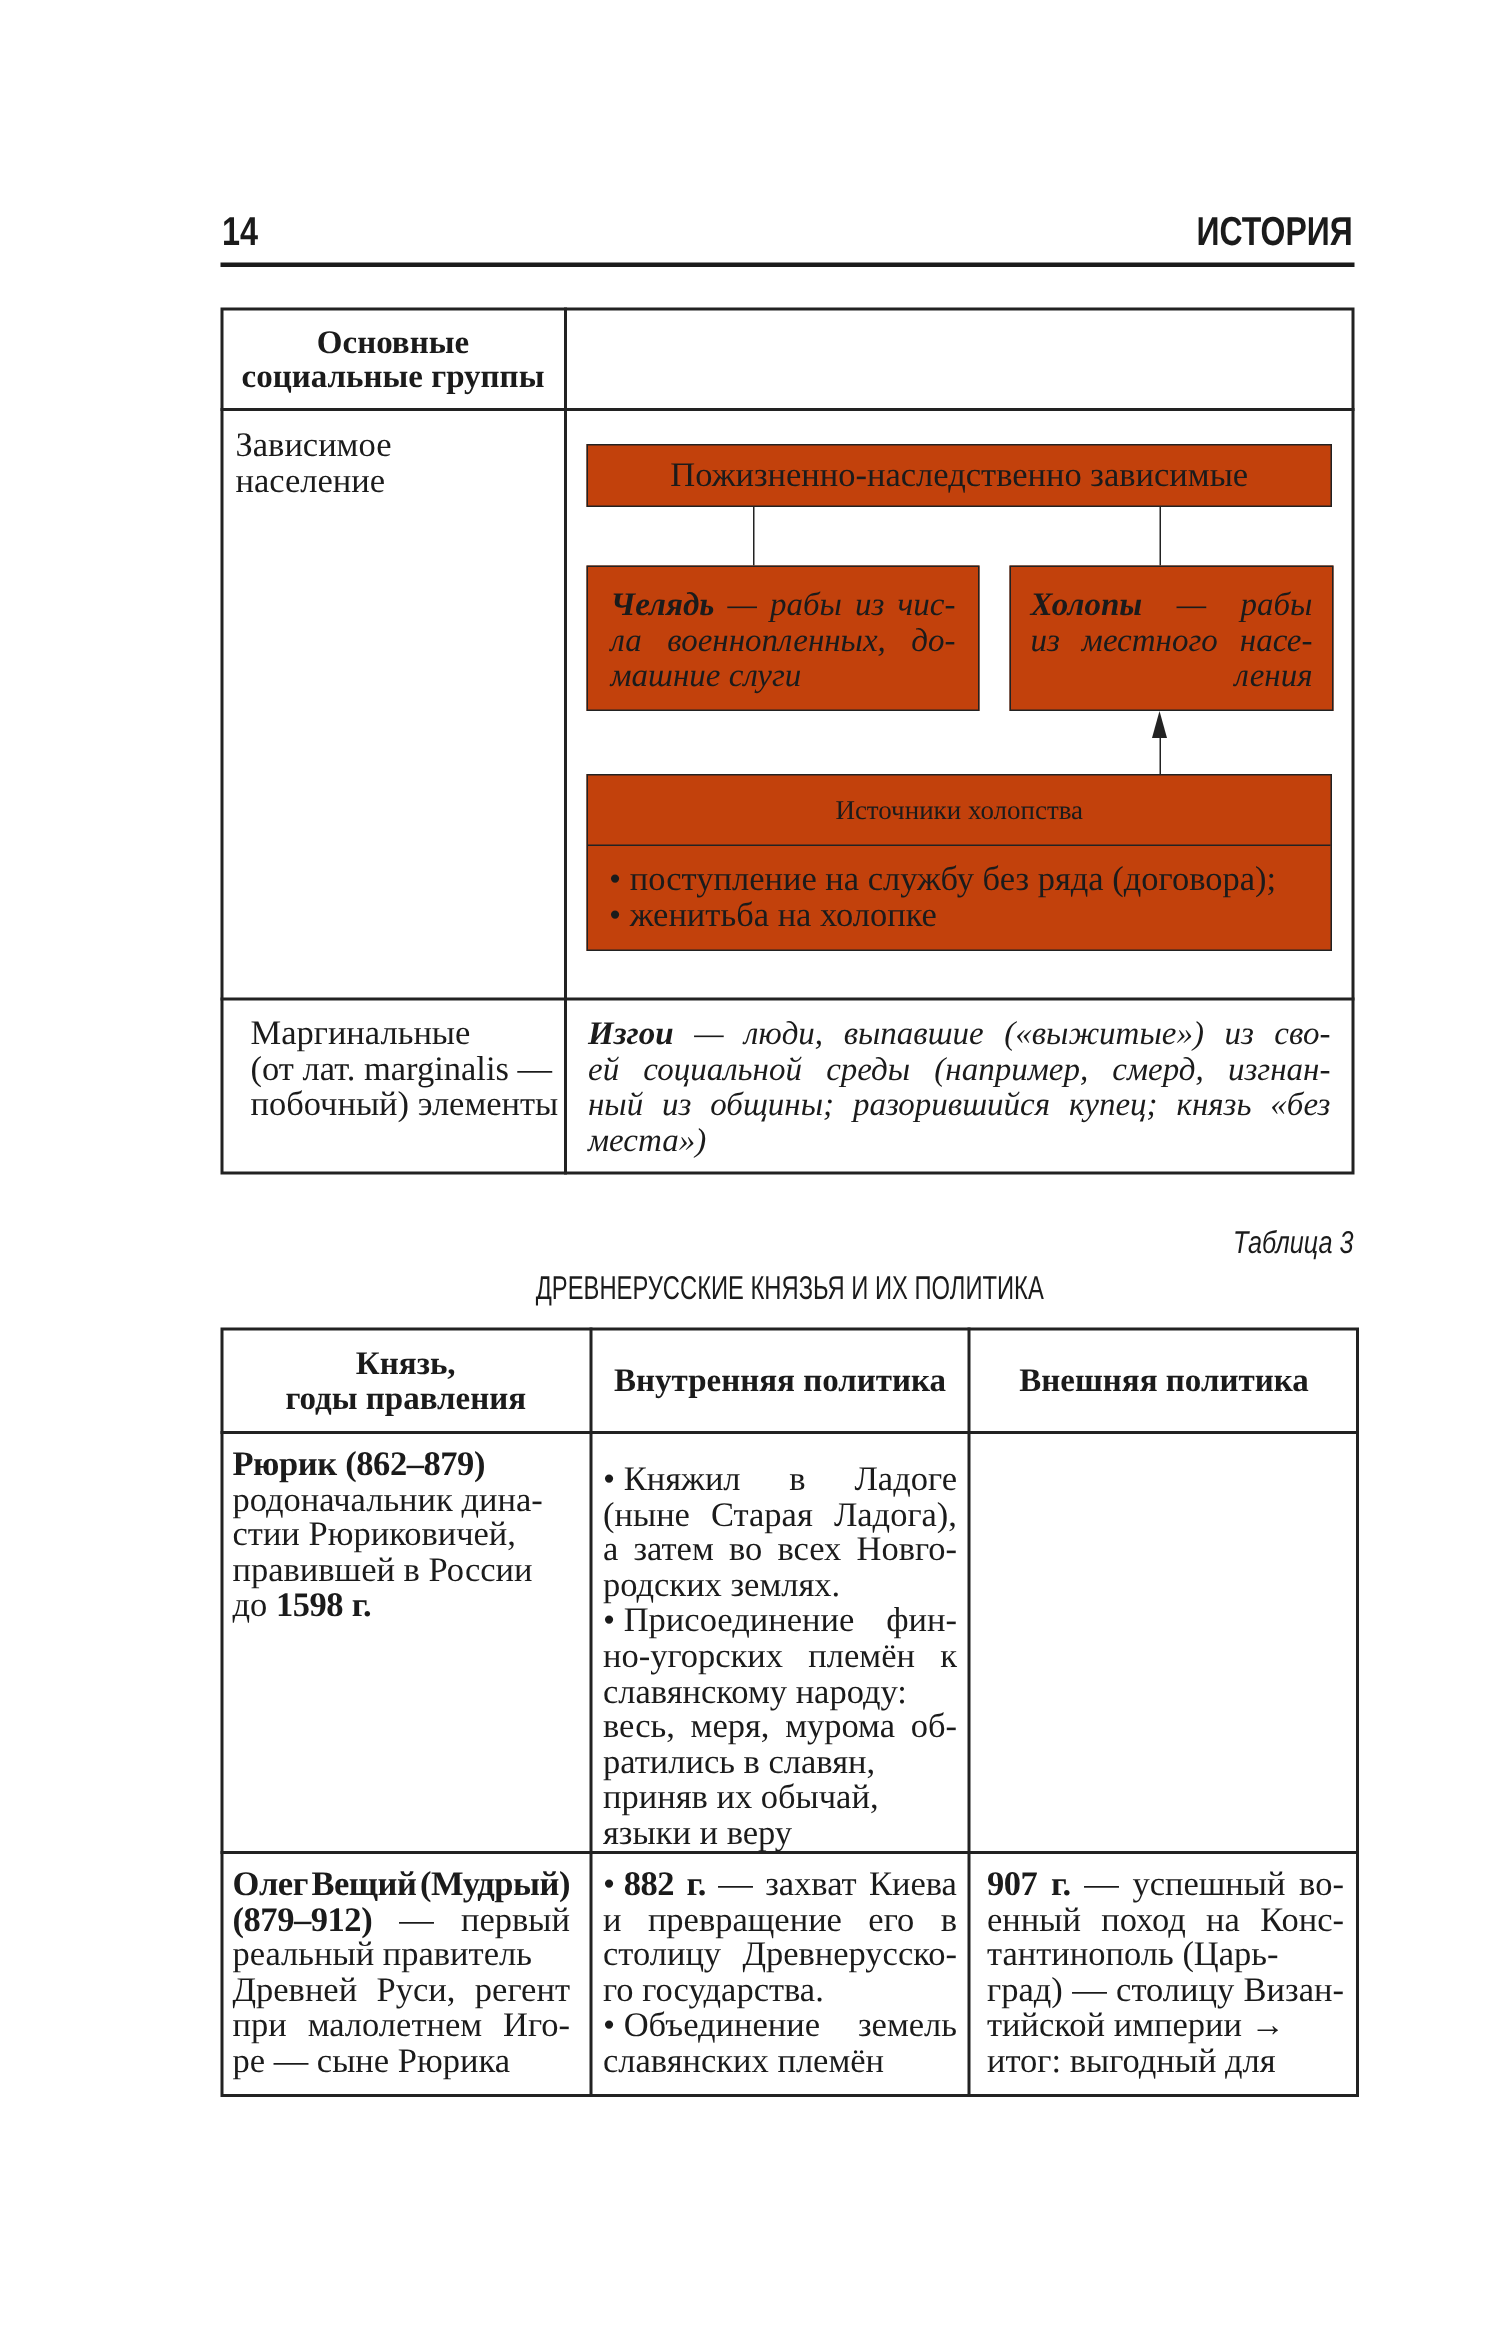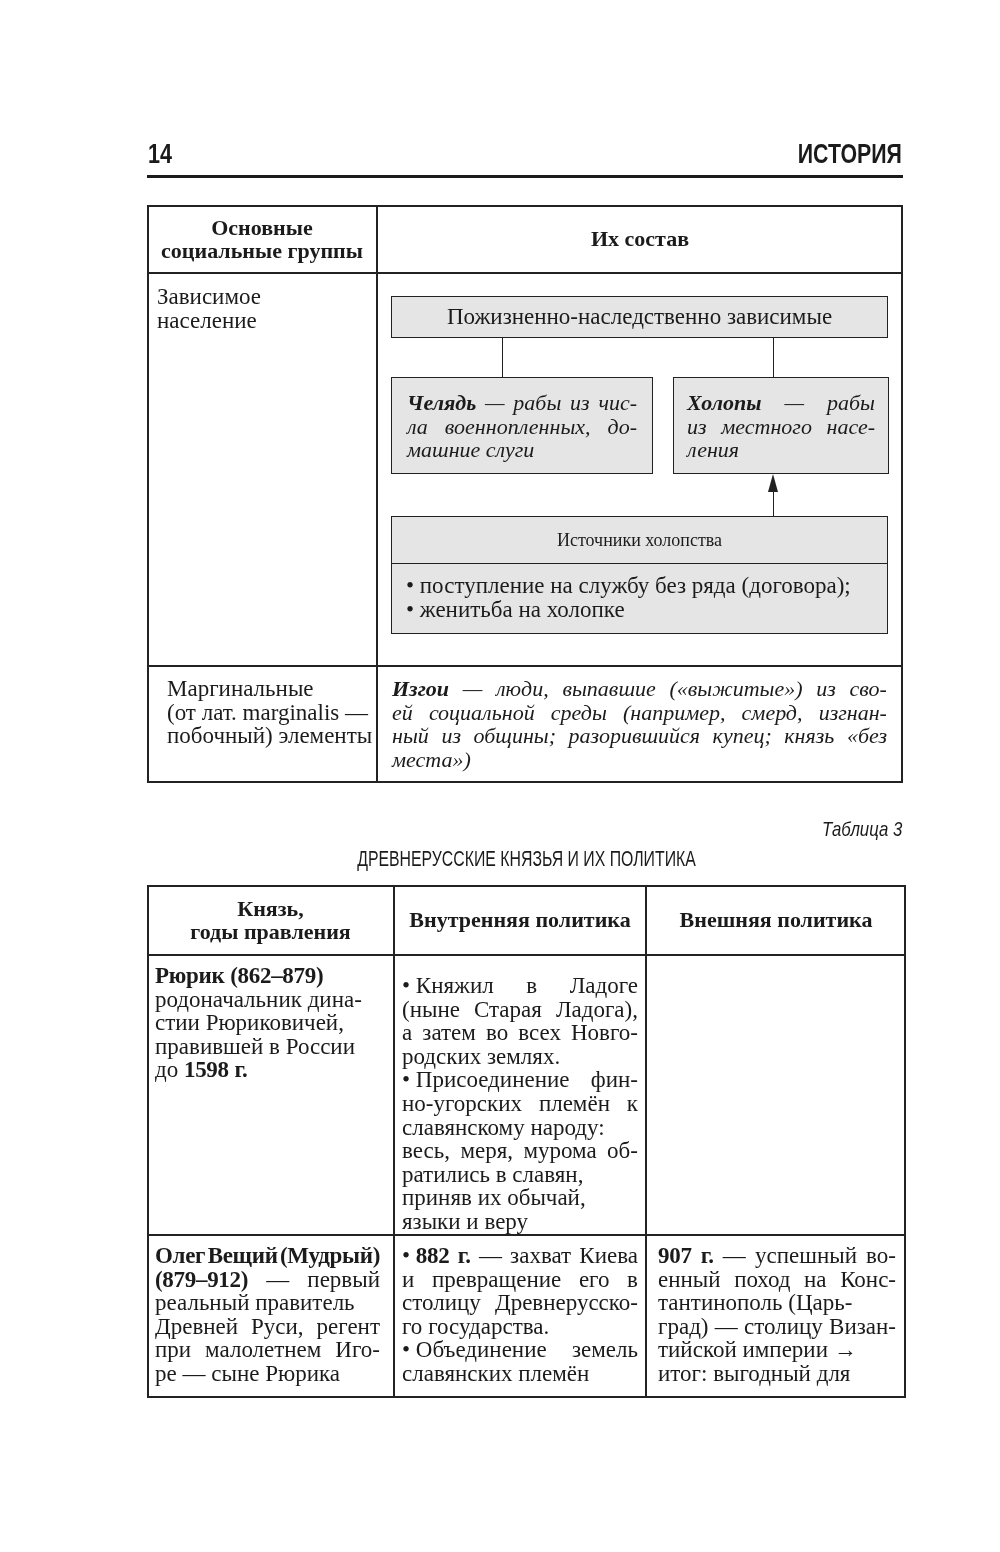--- a/index.html
+++ b/index.html
@@ -40,21 +40,21 @@
 
   
   .ln { height: 23.6px; line-height: 23.6px; white-space: nowrap; }
   .ln.j { display: flex; justify-content: space-between; }
   .ln .w { white-space: nowrap; }
   .b { font-weight: bold; }
   .t2 .b { letter-spacing: -0.3px; }
   .it { font-style: italic; font-size: 22px; }
 
   
-  .box { position: absolute; border: 1.5px solid #222; background: #e5e5e5; }
+  .box { position: absolute; border: 1.5px solid #222; background: #c2410c; }
   .box-center { display: flex; align-items: center; justify-content: center; font-size: 23px; white-space: nowrap; }
   .conn { position: absolute; width: 1.5px; background: #222; }
   .arrow-head {
     position: absolute; width: 0; height: 0;
     border-left: 5px solid transparent; border-right: 5px solid transparent;
     border-bottom: 18px solid #222;
   }
   .src-title {
     position: absolute; left: 0; right: 0; top: 0; height: 46px;
     display: flex; align-items: center; justify-content: center; font-size: 18px;
@@ -87,21 +87,20 @@
   <div class="tbl" style="left:147px; top:205px; width:756px; height:578px;">
     <div class="frame"></div>
     <div class="vl" style="left:229px; top:0; height:578px;"></div>
     <div class="hl" style="left:0; top:67px; width:756px;"></div>
     <div class="hl" style="left:0; top:460px; width:756px;"></div>
 
     <div class="hcell" style="left:0; top:0; width:230px; height:68px;">
         <div class="ln"><span class="w"><span>Основные</span></span></div>
         <div class="ln"><span class="w"><span>социальные</span></span> <span class="w"><span>группы</span></span></div>
       </div>
-    <div class="hcell" style="left:230px; top:0; width:526px; height:68px;">Их состав</div>
 
     <div class="cell" style="left:0; top:68px; width:230px; padding:12px 0 0 10px;">
         <div class="ln"><span class="w"><span>Зависимое</span></span></div>
         <div class="ln"><span class="w"><span>население</span></span></div>
       </div>
 
     <div>
       <div class="box box-center" style="left:244px; top:91px; width:497px; height:42px;">Пожизненно-наследственно зависимые</div>
 
       <div class="conn" style="left:354.5px; top:133px; height:39px;"></div>
@@ -116,21 +115,21 @@
             <span class="w"><span>чис-</span></span>
           </div>
           <div class="ln j">
             <span class="w"><span>ла</span></span>
             <span class="w"><span>военнопленных,</span></span>
             <span class="w"><span>до-</span></span>
           </div>
           <div class="ln"><span class="w"><span>машние</span></span> <span class="w"><span>слуги</span></span></div>
         </div>
 
-      <div class="box it" style="left:526px; top:172px; width:216px; height:97px; padding:13px 13px 0 13px;">
+      <div class="box it" style="left:526px; top:172px; width:216px; height:97px; padding:13px 13px 0 13px;text-align:right;">
           <div class="ln j">
             <span class="w"><span class="b">Холопы</span></span>
             <span class="w"><span>—</span></span>
             <span class="w"><span>рабы</span></span>
           </div>
           <div class="ln j">
             <span class="w"><span>из</span></span>
             <span class="w"><span>местного</span></span>
             <span class="w"><span>насе-</span></span>
           </div>

